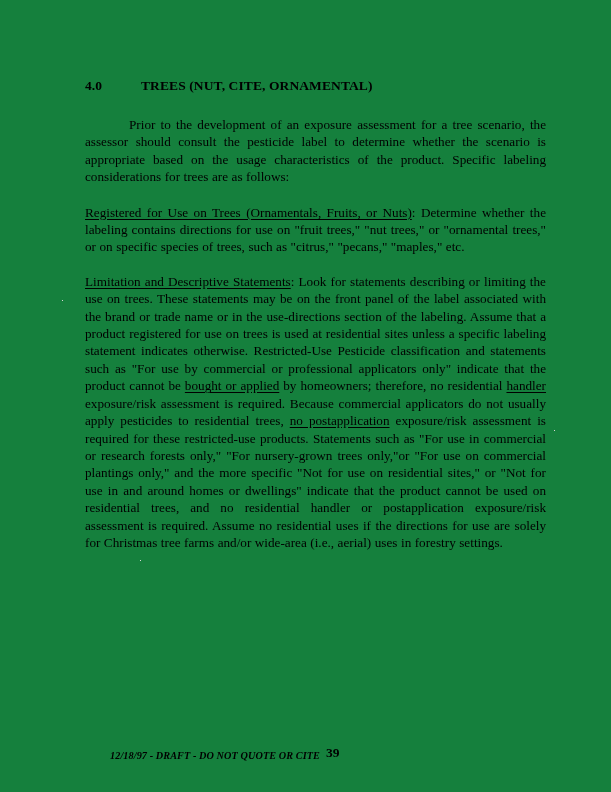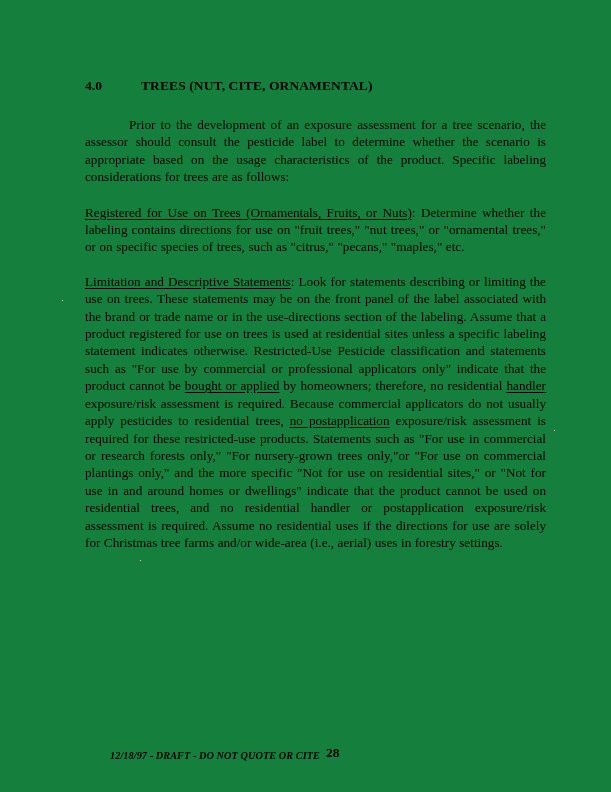--- a/index.html
+++ b/index.html
@@ -127,16 +127,16 @@
     </p>
 
     <p class="para">
       <span class="u">Limitation and Descriptive Statements</span><span>:  Look for statements describing or limiting the use on trees.  These statements may be on the front panel of the label associated with the brand or trade name or in the use-directions section of the labeling.  Assume that a product registered for use on trees is used at residential sites unless a specific labeling statement indicates otherwise.  Restricted-Use Pesticide classification and statements such as "For use by commercial or professional applicators only" indicate that the product cannot be </span><span class="u">bought or applied</span><span> by homeowners; therefore, no residential </span><span class="u">handler</span><span> exposure/risk assessment is required.  Because commercial applicators do not usually apply pesticides to residential trees, </span><span class="u">no postapplication</span><span> exposure/risk assessment is required for these restricted-use products.  Statements such as "For use in commercial or research forests only," "For nursery-grown trees only,"or "For use on commercial plantings only," and the more specific "Not for use on residential sites," or "Not for use in and around homes or dwellings" indicate that the product cannot be used on residential trees, and no residential handler or postapplication exposure/risk assessment is required.  Assume no residential uses if the directions for use are solely for Christmas tree farms and/or wide-area (i.e., aerial) uses in forestry settings.</span>
     </p>
 
   </div>
 
   <div class="footer">
     <span class="footer-note">12/18/97 - DRAFT - DO NOT QUOTE OR CITE</span>
-    <span class="footer-pagenum">28</span>
+    <span class="footer-pagenum">39</span>
   </div>
 
 </div>
 
 </body></html>

